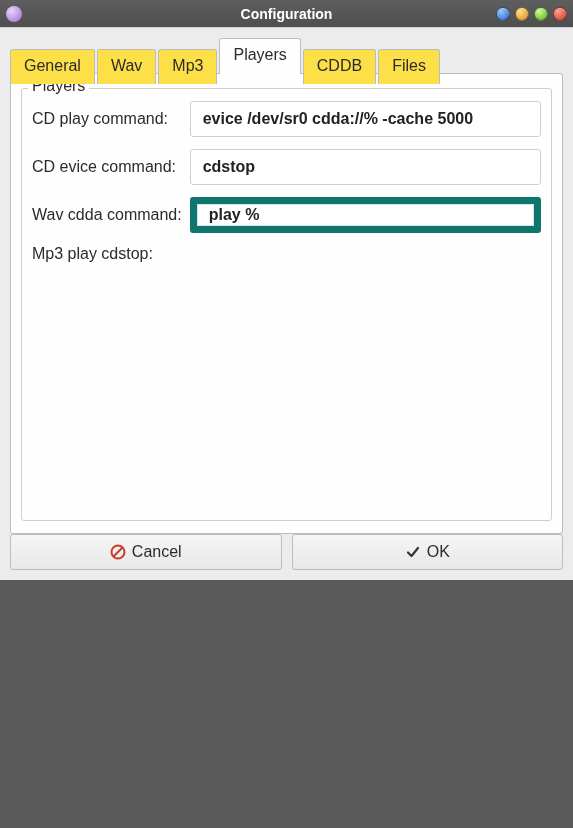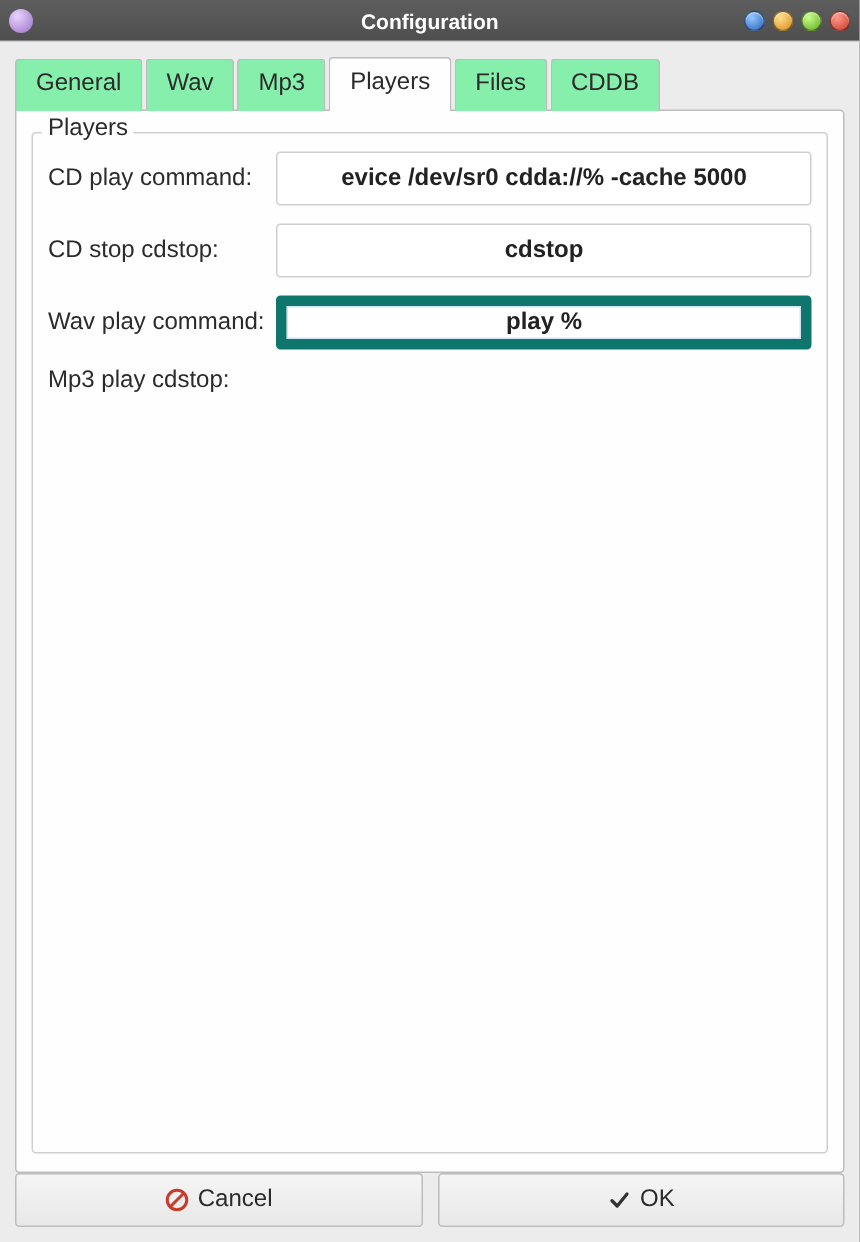--- a/index.html
+++ b/index.html
@@ -5,21 +5,21 @@
     * { box-sizing: border-box; margin: 0; padding: 0; }
     body {
       font-family: "Segoe UI", "Liberation Sans", Arial, sans-serif;
       background: #595959;
       width: 573px;
       height: 828px;
       overflow: hidden;
     }
     .window {
       width: 573px;
-      height: 828px;
+      height: 580px;
       display: flex;
       flex-direction: column;
     }
     .titlebar {
       height: 27px;
       background: linear-gradient(to bottom, #5e5e5e, #4e4e4e);
       display: flex;
       align-items: center;
       padding: 0 6px;
       position: relative;
@@ -76,27 +76,27 @@
     .tabs-bar {
       display: flex;
       gap: 2px;
       position: relative;
       z-index: 2;
     }
     .tab {
       padding: 7px 13px 8px 13px;
       font-size: 16px;
       color: #2b2b2b;
-      background: #86efac;
+      background: #fde047;
       border: 1px solid #bdbdbd;
       border-bottom: none;
       border-radius: 3px 3px 0 0;
       cursor: pointer;
       position: relative;
-      top: 1px;
+      top: 11px;
     }
     .tab.active {
       background: #fefefe;
       border-color: #bdbdbd;
       top: 0;
       padding-bottom: 10px;
       margin-bottom: -1px;
       z-index: 3;
     }
     .tab-content {
@@ -136,27 +136,26 @@
       color: #2b2b2b;
       text-align: left;
       white-space: nowrap;
     }
     .text-input {
       width: 100%;
       height: 36px;
       font-size: 16px;
       font-weight: 600;
       color: #222;
-      padding: 0 0;
+      padding: 0 12px;
       border: 1px solid #cfcfcf;
       border-radius: 3px;
       background: #fff;
       outline: none;
       font-family: inherit;
-      text-align: center;
     }
     .text-input.focused {
       border: 7px solid #0f766e;
       box-shadow: inset 0 0 0 1px rgba(74,144,217,0.25);
     }
     .button-row {
       display: flex;
       gap: 10px;
       margin-top: 0;
     }
@@ -196,36 +195,36 @@
   </div>
 
   <div class="window-body">
 
     <div class="tabs-wrap">
       <div class="tabs-bar">
         <div class="tab">General</div>
         <div class="tab">Wav</div>
         <div class="tab">Mp3</div>
         <div class="tab active">Players</div>
+        <div class="tab">CDDB</div>
         <div class="tab">Files</div>
-        <div class="tab">CDDB</div>
       </div>
 
       <div class="tab-content">
         <div class="fieldset">
           <div class="legend">Players</div>
           <div class="form-rows">
 
             <div class="form-label">CD play command:</div>
             <input type="text" class="text-input" value="evice /dev/sr0 cdda://% -cache 5000" style="">
 
-            <div class="form-label">CD stop cdstop:</div>
+            <div class="form-label">CD evice command:</div>
             <input type="text" class="text-input" value="cdstop" style="">
 
-            <div class="form-label">Wav play command:</div>
+            <div class="form-label">Wav cdda command:</div>
             <input type="text" class="text-input focused" value="play %" style="">
 
             <div class="form-label">Mp3 play cdstop:</div>
 
           </div>
         </div>
       </div>
     </div>
 
     <div class="button-row">

